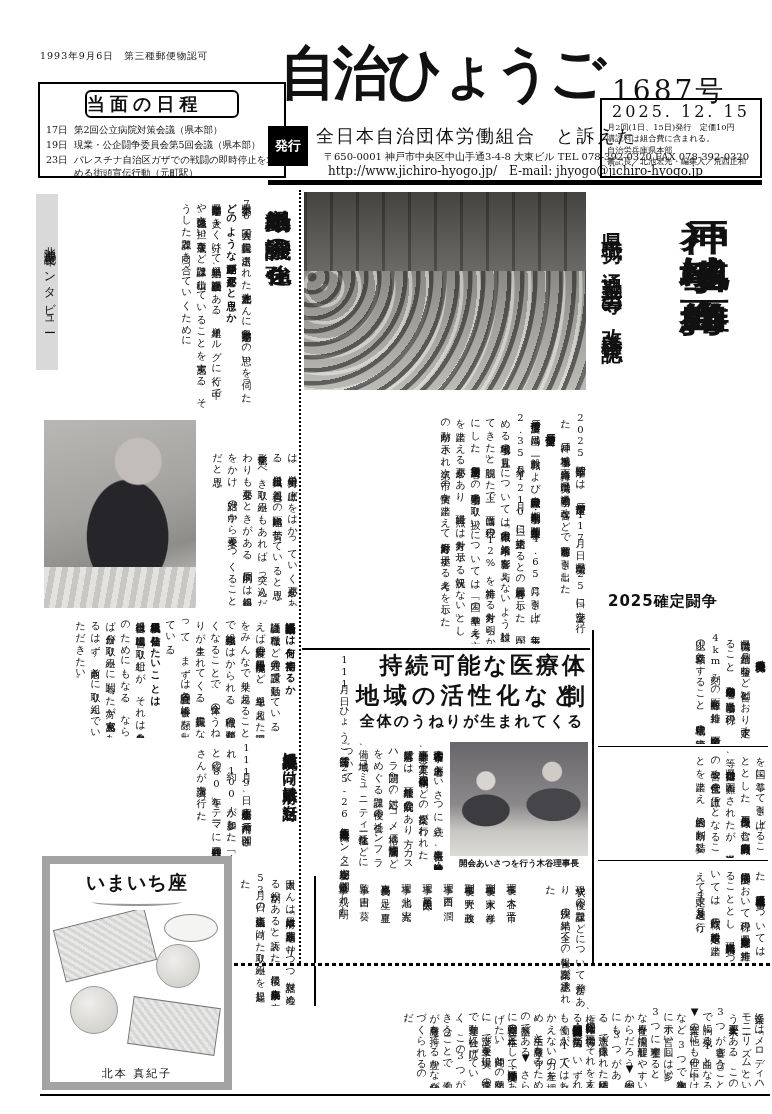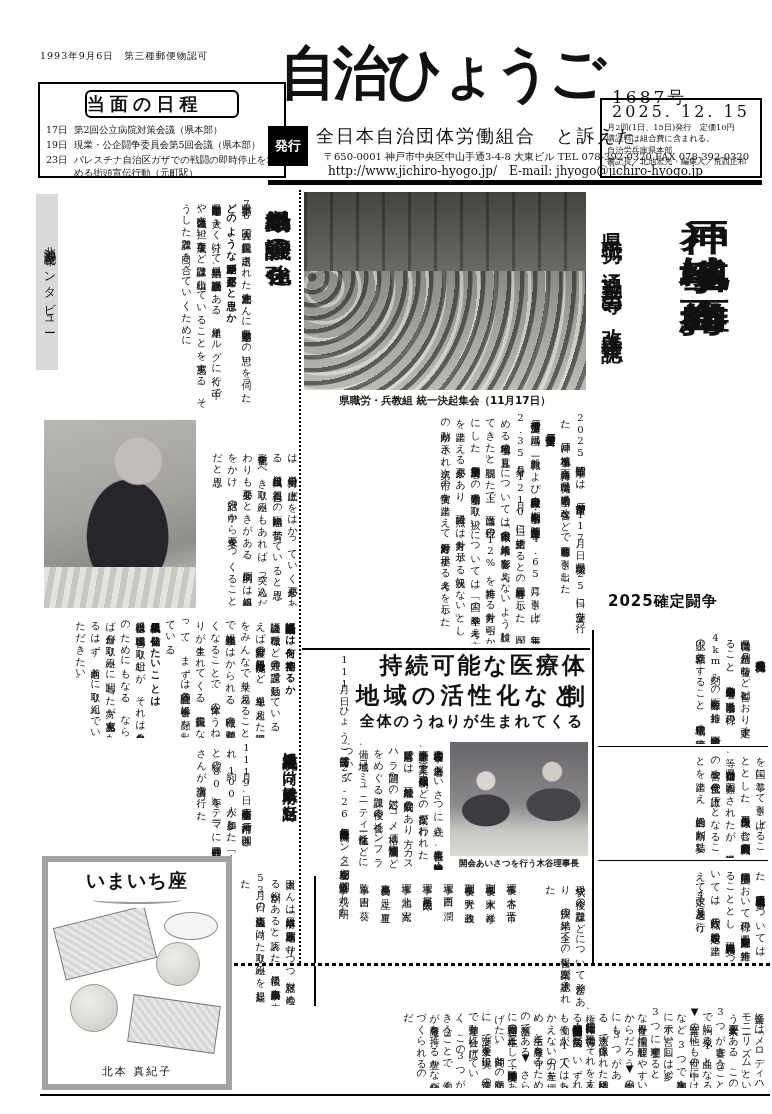--- a/index.html
+++ b/index.html
@@ -19,21 +19,21 @@
   #postal-note{left:40px;top:50px;font-size:9.5px;letter-spacing:1px;}
   #schedule-box{left:38px;top:82px;width:248px;height:96px;border:2px solid #000;padding:4px 6px;box-sizing:border-box;}
   #schedule-title{width:150px;margin:2px auto 5px auto;border:2px solid #000;border-radius:6px;
                   text-align:left;font-size:18px;font-weight:bold;letter-spacing:5px;
                   font-family:"DejaVu Sans","Liberation Sans",sans-serif;}
   .sch-item{display:flex;font-size:9.5px;line-height:1.45;margin-bottom:1px;justify-content:flex-end;}
   .sch-date{width:28px;flex:none;}
   .sch-text{flex:1;}
   #masthead-title{left:280px;top:34px;font-size:56px;font-weight:900;letter-spacing:-3px;
                   font-family:"DejaVu Serif",serif;transform:scaleY(1.05);transform-origin:left top;}
-  #issue-number{left:612px;top:86px;font-size:17px;letter-spacing:3px;}
+  #issue-number{left:612px;top:72px;font-size:28px;letter-spacing:3px;}
   #publisher-badge{left:268px;top:126px;width:40px;height:40px;background:#000;color:#fff;
                    display:flex;align-items:center;justify-content:center;font-size:13px;font-weight:bold;
                    font-family:"DejaVu Sans",sans-serif;}
   #publisher-name{left:316px;top:124px;font-size:18px;letter-spacing:2px;}
   #publisher-address{left:324px;top:150px;font-size:10px;}
   #publisher-contact{left:328px;top:163px;font-size:12px;}
   #info-box{left:600px;top:98px;width:162px;height:80px;border:2px solid #000;box-sizing:border-box;padding:2px 5px;}
   #info-date{text-align:center;font-size:16px;letter-spacing:3px;margin-bottom:1px;}
   .info-line{font-size:8.2px;line-height:1.4;}
   #thick-rule{left:268px;top:180px;width:494px;height:5px;}
@@ -99,21 +99,21 @@
   #jk-tail{left:524px;top:878px;width:64px;height:130px;}
   #officers{left:322px;top:876px;width:196px;height:132px;writing-mode:vertical-rl;text-orientation:upright;overflow:hidden;}
   .officer{font-size:10px;letter-spacing:1px;margin-left:7px;height:132px;}
   .oname::before{content:"\3000";}
   
   #peace-headline{left:256px;top:742px;width:44px;height:128px;font-size:15px;line-height:21px;
                   font-weight:900;font-family:"DejaVu Sans",sans-serif;}
   #peace-body1{left:176px;top:742px;width:78px;height:114px;}
   #peace-body2{left:236px;top:872px;width:62px;height:134px;}
   
-  #comic-box{left:42px;top:856px;width:190px;height:234px;border:6px solid #a3a3a3;box-sizing:border-box;}
+  #comic-box{left:42px;top:856px;width:190px;height:234px;border:8px solid #a3a3a3;box-sizing:border-box;}
   #comic-title{text-align:center;font-size:19px;font-weight:900;margin-top:6px;letter-spacing:1px;
                font-family:"DejaVu Sans",sans-serif;}
   #comic-squiggle{width:90px;height:6px;margin:2px auto 0 auto;border-bottom:2px solid #999;border-radius:50%;}
   #comic-art{position:relative;width:170px;height:150px;margin:4px auto 0 auto;overflow:hidden;}
   .card{position:absolute;border:1.5px solid #777;background:
         repeating-linear-gradient(45deg,#e8e8e6 0 3px,#d6d6d4 3px 6px);}
   #card1{left:6px;top:8px;width:92px;height:52px;transform:rotate(-14deg);}
   #card2{left:78px;top:92px;width:86px;height:46px;transform:rotate(8deg);}
   .head-blob{position:absolute;border-radius:50%;background:radial-gradient(circle at 40% 35%,#efeeec,#c9c8c4);border:1px solid #999;}
   #head1{left:18px;top:76px;width:46px;height:46px;}
@@ -180,21 +180,20 @@
   <div id="lead-headline" class="abs hd">
     <span>神戸　地域手当は当面維持</span>
   </div>
   <div id="lead-subheadline" class="abs v">県職労　通勤手当等の改善確認</div>
   <div id="lead-kicker" class="abs">2025確定闘争</div>
 
   <div id="crowd-photo" class="abs">
     <div class="wall"></div>
     <div class="crowd"></div>
   </div>
-  <div id="crowd-caption" class="abs ph-cap">県職労・兵教組 統一決起集会（11月17日）</div>
 
   <div id="lead-article" class="abs vtxt">
     <span>2025確定闘争では、神戸市労連が11月7日、県職労が25日に交渉を行った。神戸は地域手当を当面維持、県職労は通勤手当の改善などで前進回答を引き出した。</span>
     <span class="block-head">神戸市労連</span>
     <span>神戸市労連交渉で当局は、一般職および会計年度職員の期末・勤勉手当の年間支給月数を4.65月に引き上げ、年末手当2.35月分を12月10日に一括支給するとの最終回答を示した。国が進める地域手当の見直しについては「本市職員の給与水準に影響を与えないよう検討してきた」と説明した上で、当面は現行の12%を維持する方針を明らかにした。交通用具使用者への通勤手当の取り扱いについては、「国の基準や考え方を踏まえる必要があり、現時点では方針を示せる状況にない」とし、国の動向が示され次第、市の実情を踏まえて対応方針を提示する考えを示した。</span>
   </div>
 
   <div class="abs vtxt" style="left:598px;top:632px;width:170px;height:112px;">
     <span class="block-head" style="padding-top:20px;">兵庫県職労</span>
     <span>県職労は月例給、一時金など勧告どおり改定すること、自動車等使用者の通勤手当は現行の4km刻みの距離区分を維持し、全距離区分で現行以上の支給額とすること、駐車場代の支給額</span>

